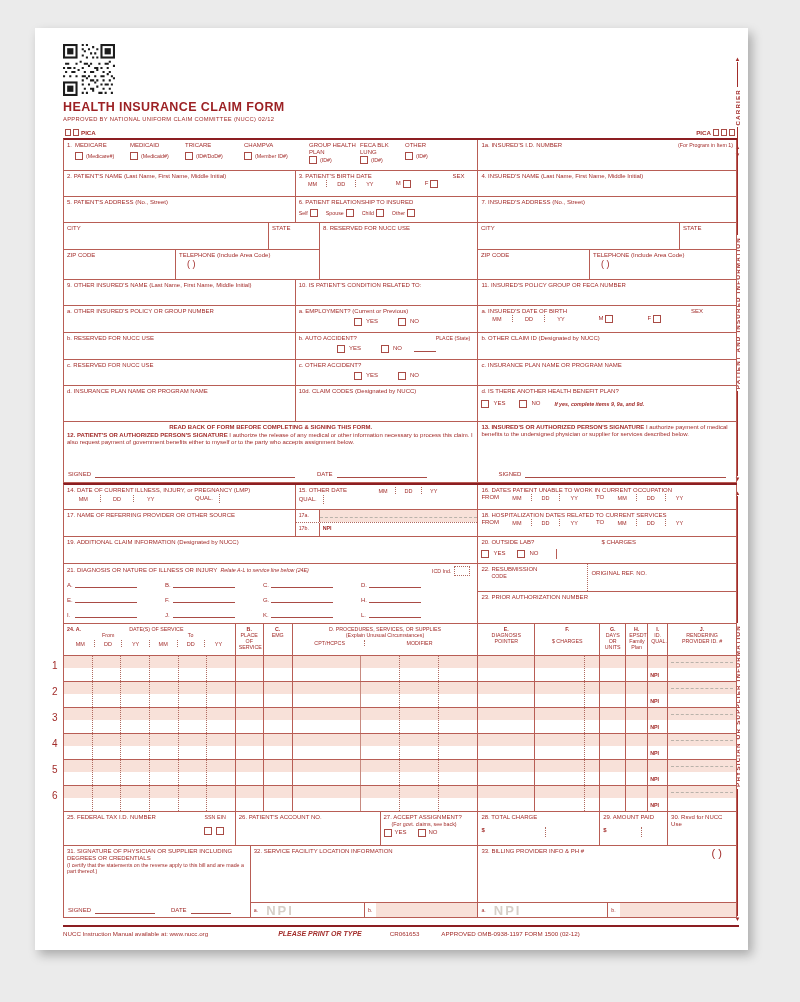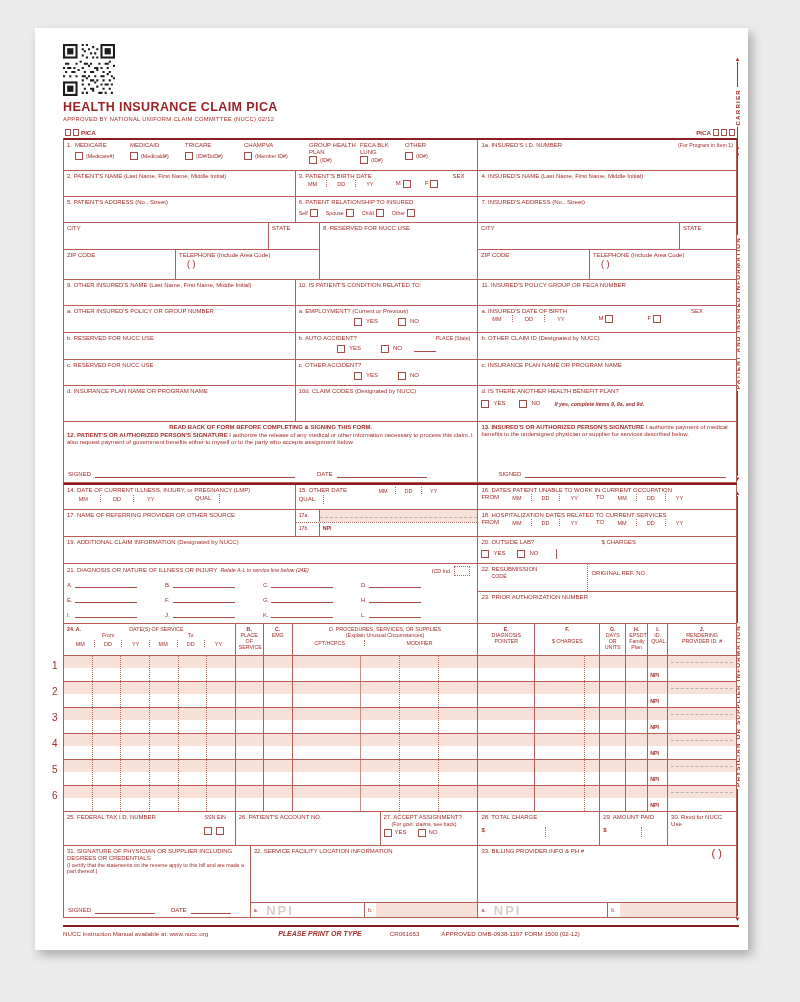--- a/index.html
+++ b/index.html
@@ -64,21 +64,21 @@
       <path d="M9 0h1v1H9zM11 0h1v1h-1zM14 1h1v1h-1zM9 2h1v1H9zM12 2h1v1h-1zM16 2h1v1h-1zM10 3h1v1h-1zM13 4h1v1h-1zM15 4h1v1h-1zM9 5h1v1H9zM11 6h1v1h-1zM14 6h1v1h-1zM16 6h1v1h-1zM1 9h2v1H1zM6 9h1v1H6zM8 8h1v1H8zM10 9h2v1h-2zM13 9h1v1h-1zM17 9h1v1h-1zM20 9h2v1h-2zM22 8h1v1h-1zM0 11h1v1H0zM2 11h2v1H2zM5 11h1v1H5zM9 11h1v1H9zM12 10h1v1h-1zM15 11h2v1h-2zM18 11h1v1h-1zM21 11h1v1h-1zM24 10h1v1h-1zM1 13h1v1H1zM4 13h2v1H4zM7 12h1v1H7zM10 13h1v1h-1zM13 13h2v1h-2zM16 12h1v1h-1zM19 13h1v1h-1zM22 13h1v1h-1zM0 15h1v1H0zM3 15h1v1H3zM6 15h1v1H6zM9 15h2v1H9zM12 15h1v1h-1zM15 15h1v1h-1zM18 15h2v1h-2zM21 14h1v1h-1zM23 15h1v1h-1zM9 17h1v1H9zM11 16h1v1h-1zM13 17h2v1h-2zM16 17h1v1h-1zM19 17h1v1h-1zM22 17h1v1h-1zM24 16h1v1h-1zM9 19h1v1H9zM12 19h1v1h-1zM15 18h1v1h-1zM18 19h1v1h-1zM20 19h2v1h-2zM23 19h1v1h-1zM10 21h1v1h-1zM13 21h2v1h-2zM16 20h1v1h-1zM19 21h1v1h-1zM22 21h1v1h-1zM9 23h1v1H9zM11 23h1v1h-1zM14 22h1v1h-1zM17 23h2v1h-2zM20 23h1v1h-1zM23 23h1v1h-1z"></path>
       <rect x="1" y="1" width="5" height="5" fill="#fff"></rect>
         <rect x="2" y="2" width="3" height="3"></rect>
       <rect x="19" y="1" width="5" height="5" fill="#fff"></rect>
         <rect x="20" y="2" width="3" height="3"></rect>
       <rect x="1" y="19" width="5" height="5" fill="#fff"></rect>
         <rect x="2" y="20" width="3" height="3"></rect>
     </g>
   </svg>
 
-  <div class="title">HEALTH INSURANCE CLAIM PICA</div>
+  <div class="title">HEALTH INSURANCE CLAIM FORM</div>
   <div class="subtitle">APPROVED BY NATIONAL UNIFORM CLAIM COMMITTEE (NUCC) 02/12</div>
 
   <div class="vlab" style="top:28px;height:102px">
     <span class="arr">▲</span>
       <span class="vline"></span>
     <span class="vtext">CARRIER</span>
     <span class="vline"></span>
       <span class="arr">▼</span>
   </div>
   <div class="vlab" style="top:116px;height:338px">

